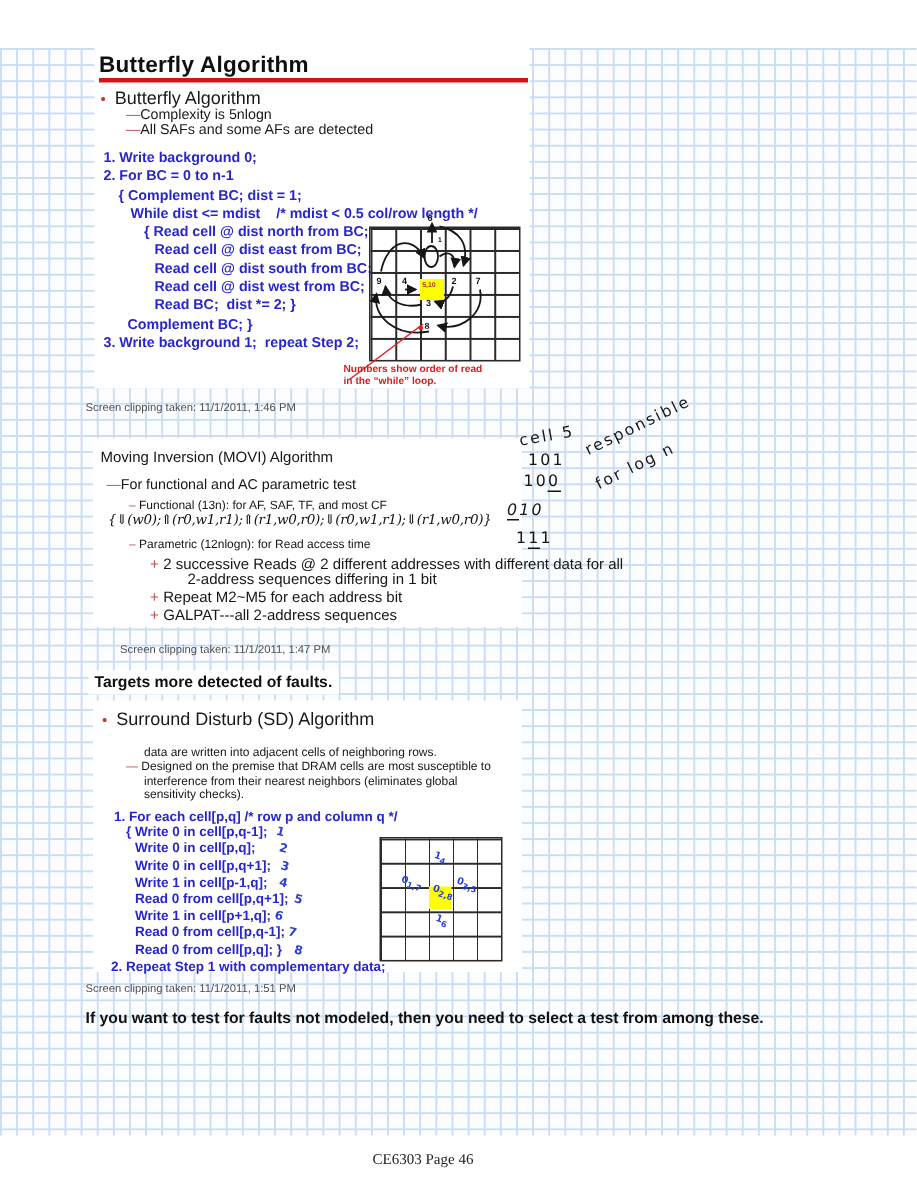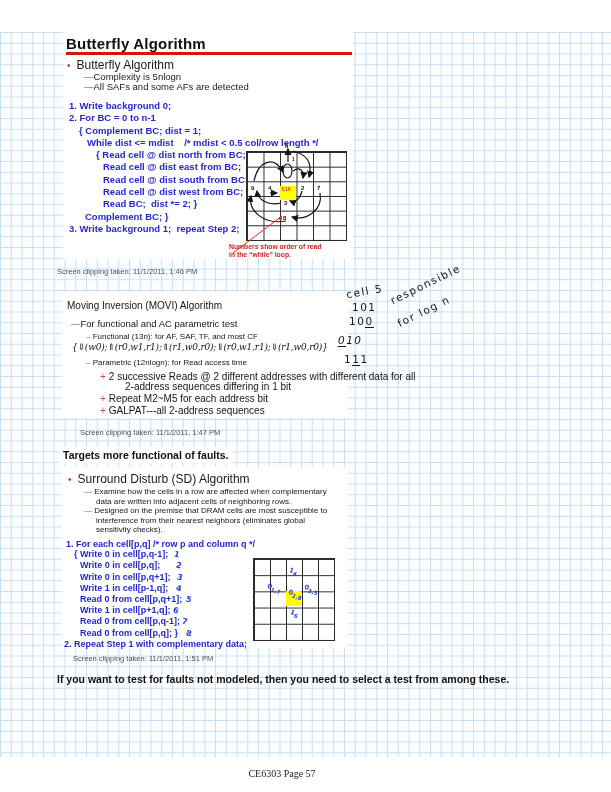--- a/index.html
+++ b/index.html
@@ -136,31 +136,30 @@
 <div class="abs ink" style="left:346px;top:285px;transform:rotate(-10deg);">cell 5</div>
 <div class="abs ink" style="left:352px;top:301px;"><span>101</span><span class="u"></span><span></span></div>
 <div class="abs ink" style="left:349px;top:315px;"><span>10</span><span class="u">0</span><span></span></div>
 <div class="abs ink" style="left:338px;top:334px;font-style:italic;"><span class="u">0</span><span>10</span></div>
 <div class="abs ink" style="left:344px;top:353px;"><span>1</span><span class="u">1</span><span>1</span></div>
 <div class="abs ink" style="left:387px;top:278px;transform:rotate(-26deg);">responsible</div>
 <div class="abs ink" style="left:395px;top:305px;transform:rotate(-26deg);">for log n</div>
 
 <div class="abs clip" style="left:57px;top:428px;margin-left:23px;">Screen clipping taken: 11/1/2011, 1:47 PM</div>
 
-<div class="abs bold-note" style="left:59px;top:447px;background:#fff;padding:2px 4px;">Targets more functional of faults.</div>
+<div class="abs bold-note" style="left:59px;top:447px;background:#fff;padding:2px 4px;">Targets more detected of faults.</div>
 
 <div class="slidebox" style="left:62px;top:467px;width:286px;height:181px;">
   <div class="abs bullet-line" style="left:6px;top:5px;"><span class="bullet-red">•</span><span>Surround Disturb (SD) Algorithm</span></div>
-  <div class="abs movi-l2" style="left:22px;top:20px;"><span class="dash-red">—</span> <span>Examine how the cells in a row are affected when complementary</span></div>
   <div class="abs movi-l2" style="left:34px;top:29.5px;"><span>data are written into adjacent cells of neighboring rows.</span></div>
   <div class="abs movi-l2" style="left:22px;top:39px;"><span class="dash-red">—</span> <span>Designed on the premise that DRAM cells are most susceptible to</span></div>
   <div class="abs movi-l2" style="left:34px;top:48.5px;"><span>interference from their nearest neighbors (eliminates global</span></div>
   <div class="abs movi-l2" style="left:34px;top:58px;"><span>sensitivity checks).</span></div>
 
-  <div class="abs sdcode" style="left:2px;top:72px;">
+  <div class="abs sdcode" style="left:12px;top:72px;">
     <div style="padding-left:2px"><span>1. For each cell[p,q]   /* row p and column q */</span></div>
     <div style="padding-left:10px"><span>{ Write 0 in cell[p,q-1];</span><span class="hand" style="margin-left:6px">1</span></div>
     <div style="padding-left:16px"><span>Write 0 in cell[p,q];</span><span class="hand" style="margin-left:16px">2</span></div>
     <div style="padding-left:16px"><span>Write 0 in cell[p,q+1];</span><span class="hand" style="margin-left:6px">3</span></div>
     <div style="padding-left:16px"><span>Write 1 in cell[p-1,q];</span><span class="hand" style="margin-left:8px">4</span></div>
     <div style="padding-left:16px"><span>Read 0 from cell[p,q+1];</span><span class="hand" style="margin-left:4px">5</span></div>
     <div style="padding-left:16px"><span>Write 1 in cell[p+1,q];</span><span class="hand" style="margin-left:2px">6</span></div>
     <div style="padding-left:16px"><span>Read 0 from cell[p,q-1];</span><span class="hand" style="margin-left:2px">7</span></div>
     <div style="padding-left:16px"><span>Read 0 from cell[p,q]; }</span><span class="hand" style="margin-left:8px">8</span></div>
     <div style="padding-left:0px"><span>2. Repeat Step 1 with complementary data;</span></div>
@@ -170,17 +169,17 @@
 <div class="abs" style="left:253px;top:557px;width:81px;height:83px;">
   <div class="figgrid" style="left:0;top:1px;width:80px;height:81px;background-size:16px 16.2px;"></div>
   <div class="cell-yellow" style="left:33px;top:34px;width:15px;height:15px;"></div>
   <div class="sdann" style="left:36px;top:10px;"><span>1</span><sub>4</sub></div>
   <div class="sdann" style="left:14px;top:27px;"><span>0</span><sub>1,7</sub></div>
   <div class="sdann" style="left:35px;top:33px;"><span>0</span><sub>2,8</sub></div>
   <div class="sdann" style="left:51px;top:28px;"><span>0</span><sub>3,5</sub></div>
   <div class="sdann" style="left:37px;top:52px;"><span>1</span><sub>6</sub></div>
 </div>
 
-<div class="abs clip" style="left:73px;top:654px;">Screen clipping taken: 11/1/2011, 1:51 PM</div>
+<div class="abs clip" style="left:57px;top:654px;">Screen clipping taken: 11/1/2011, 1:51 PM</div>
 
 <div class="abs bold-note" style="left:57px;top:673px;">If you want to test for faults not modeled, then you need to select a test from among these.</div>
 
-<div class="abs footer" style="left:200px;top:768px;width:164px;">CE6303 Page 57</div>
+<div class="abs footer" style="left:200px;top:768px;width:164px;">CE6303 Page 46</div>
 
 </body></html>

